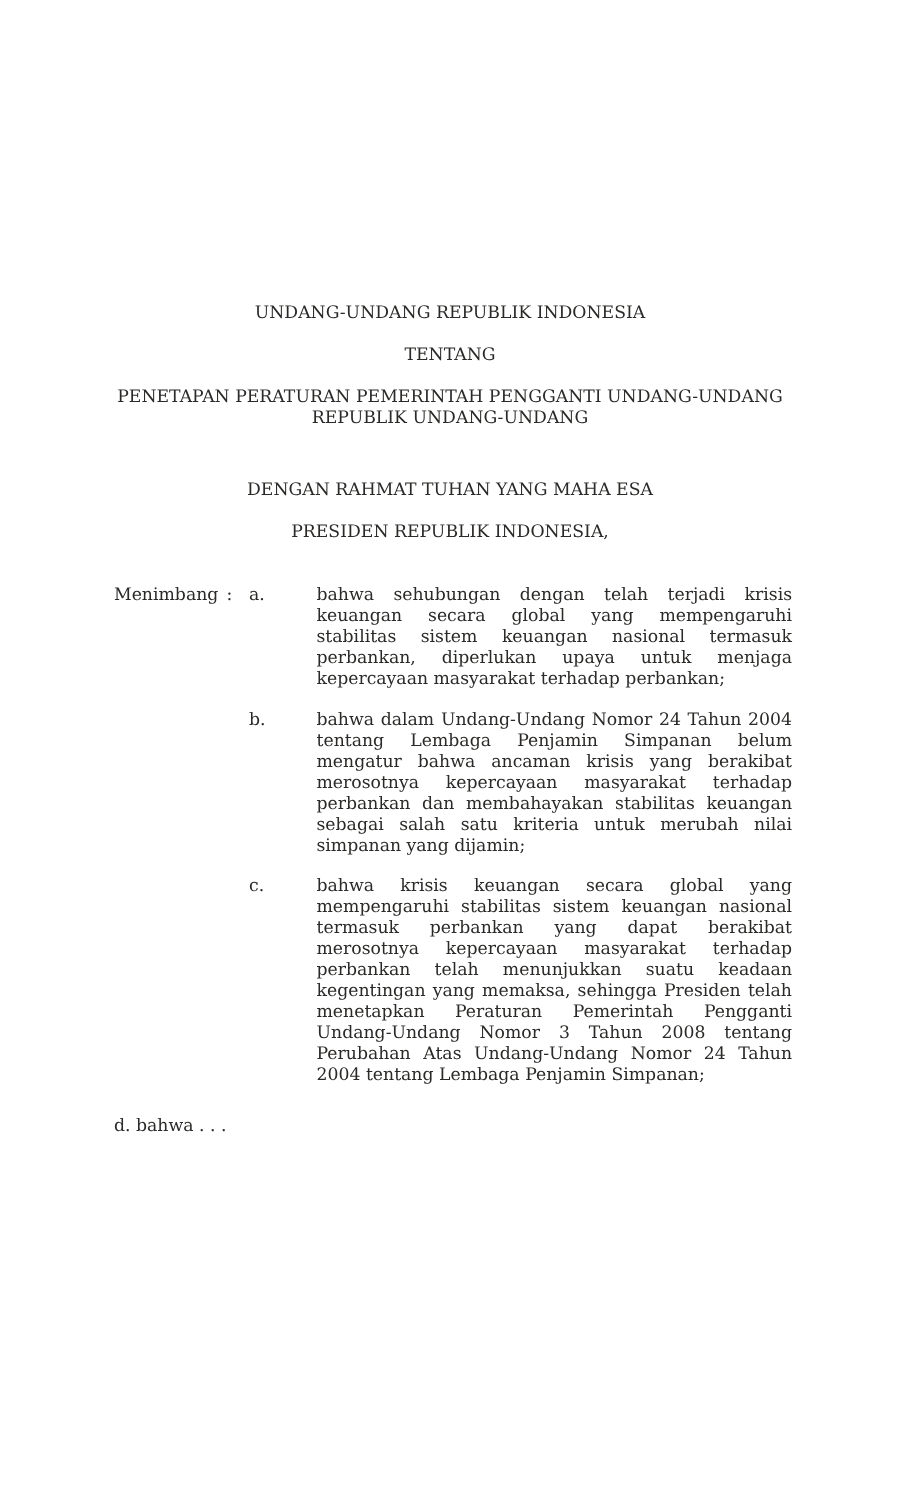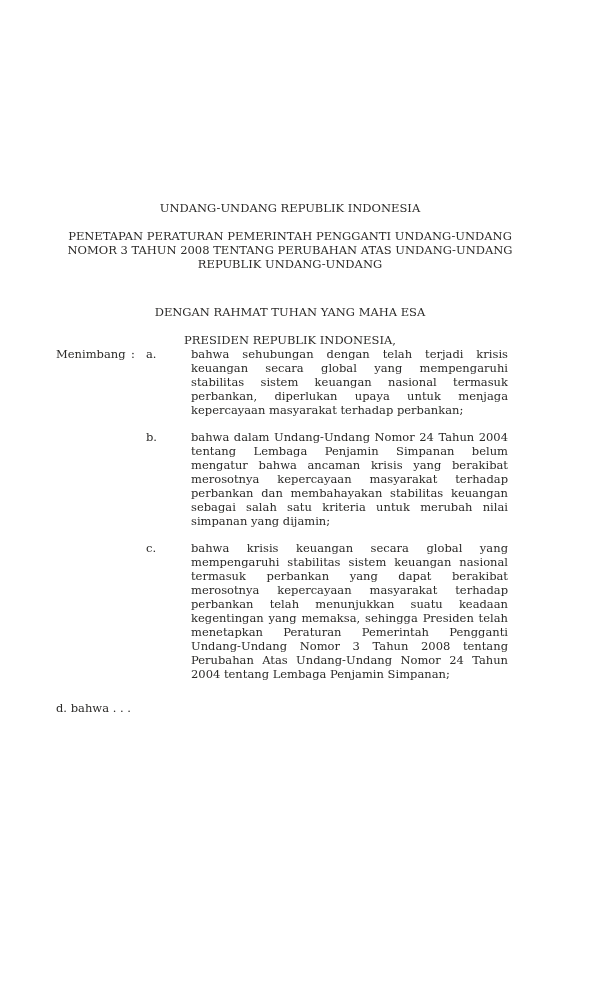--- a/index.html
+++ b/index.html
@@ -13,34 +13,34 @@
     font-family: "DejaVu Serif", "Liberation Serif", serif;
     font-size: 11.5px;
     line-height: 14px;
     color: #2b2a28;
     -webkit-font-smoothing: antialiased;
   }
   .page {
     box-sizing: border-box;
     width: 612px;
     height: 1008px;
-    padding: 201px 72px 0 56px;
+    padding: 201px 72px 0 76px;
     background: #ffffff;
     overflow: hidden;
   }
   .center {
     text-align: center;
     position: relative;
     left: -8px;              
     white-space: pre-wrap;   
   }
   .gap-after { margin-bottom: 14px; }
   .doc-title { margin-bottom: 34px; }
   .doc-title .title-line { margin: 0; }
-  .issuer-line { }
+  .issuer-line { margin-bottom: 28px; }
 
   .considerations { display: flex; align-items: flex-start; }
   .cons-label { width: 75px; flex: none; }
   .cons-colon { width: 15px; flex: none; }
   .cons-items { flex: 1; }
   .cons-item { display: flex; margin-bottom: 13px; }
   .cons-item:last-child { margin-bottom: 0; }
   .item-letter { width: 45px; flex: none; }
   .item-text {
     width: 317px;
@@ -55,24 +55,24 @@
   }
 </style>
 </head>
 <body>
 
 <div class="page">
 
   <div class="center gap-after">UNDANG-UNDANG REPUBLIK INDONESIA</div>
 
 
+  <div class="center gap-after">TENTANG</div>
 
   <div class="doc-title">
     <div class="center title-line">PENETAPAN PERATURAN PEMERINTAH PENGGANTI UNDANG-UNDANG</div>
-    <div class="center title-line">NOMOR 3 TAHUN 2008 TENTANG PERUBAHAN ATAS UNDANG-UNDANG</div>
     <div class="center title-line">REPUBLIK UNDANG-UNDANG</div>
   </div>
 
   <div class="center gap-after">DENGAN RAHMAT TUHAN YANG MAHA ESA</div>
 
   <div class="center issuer-line">PRESIDEN REPUBLIK INDONESIA,</div>
 
   <div class="considerations">
     <div class="cons-label">Menimbang</div>
     <div class="cons-colon">:</div>

